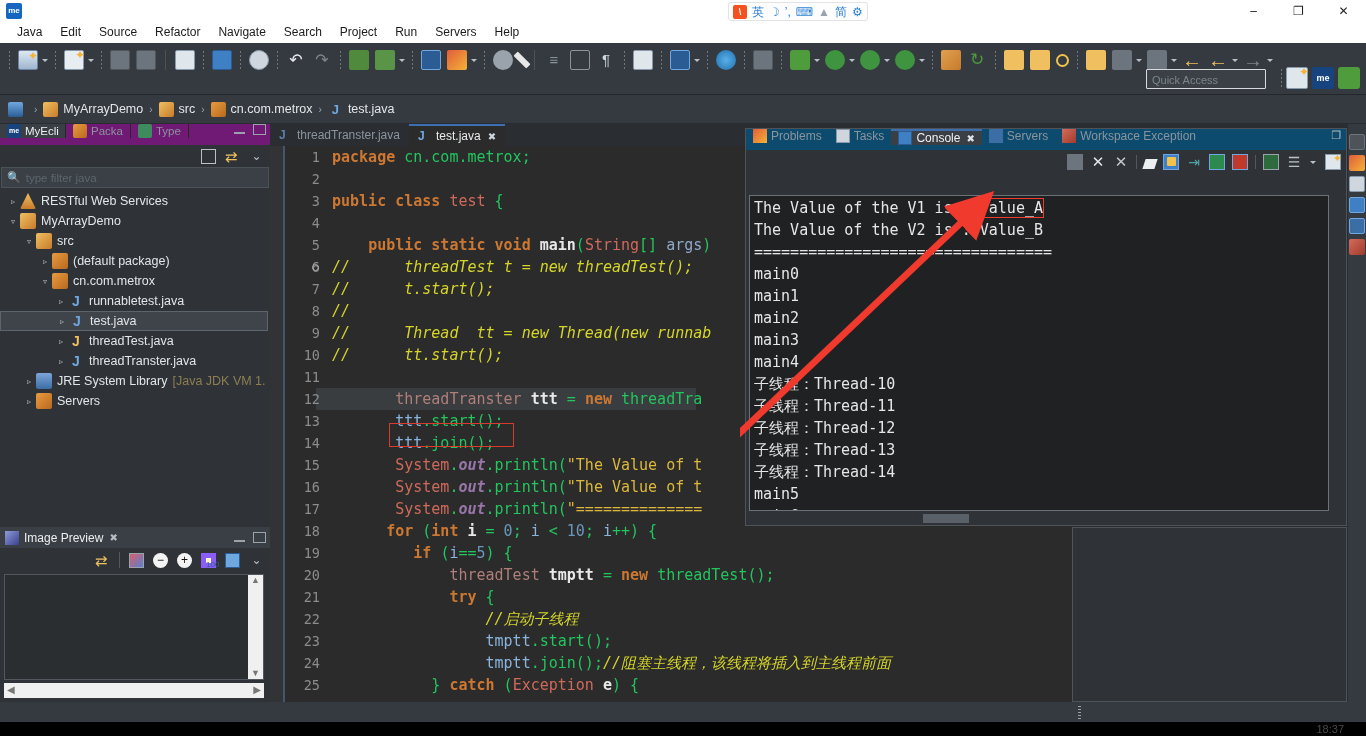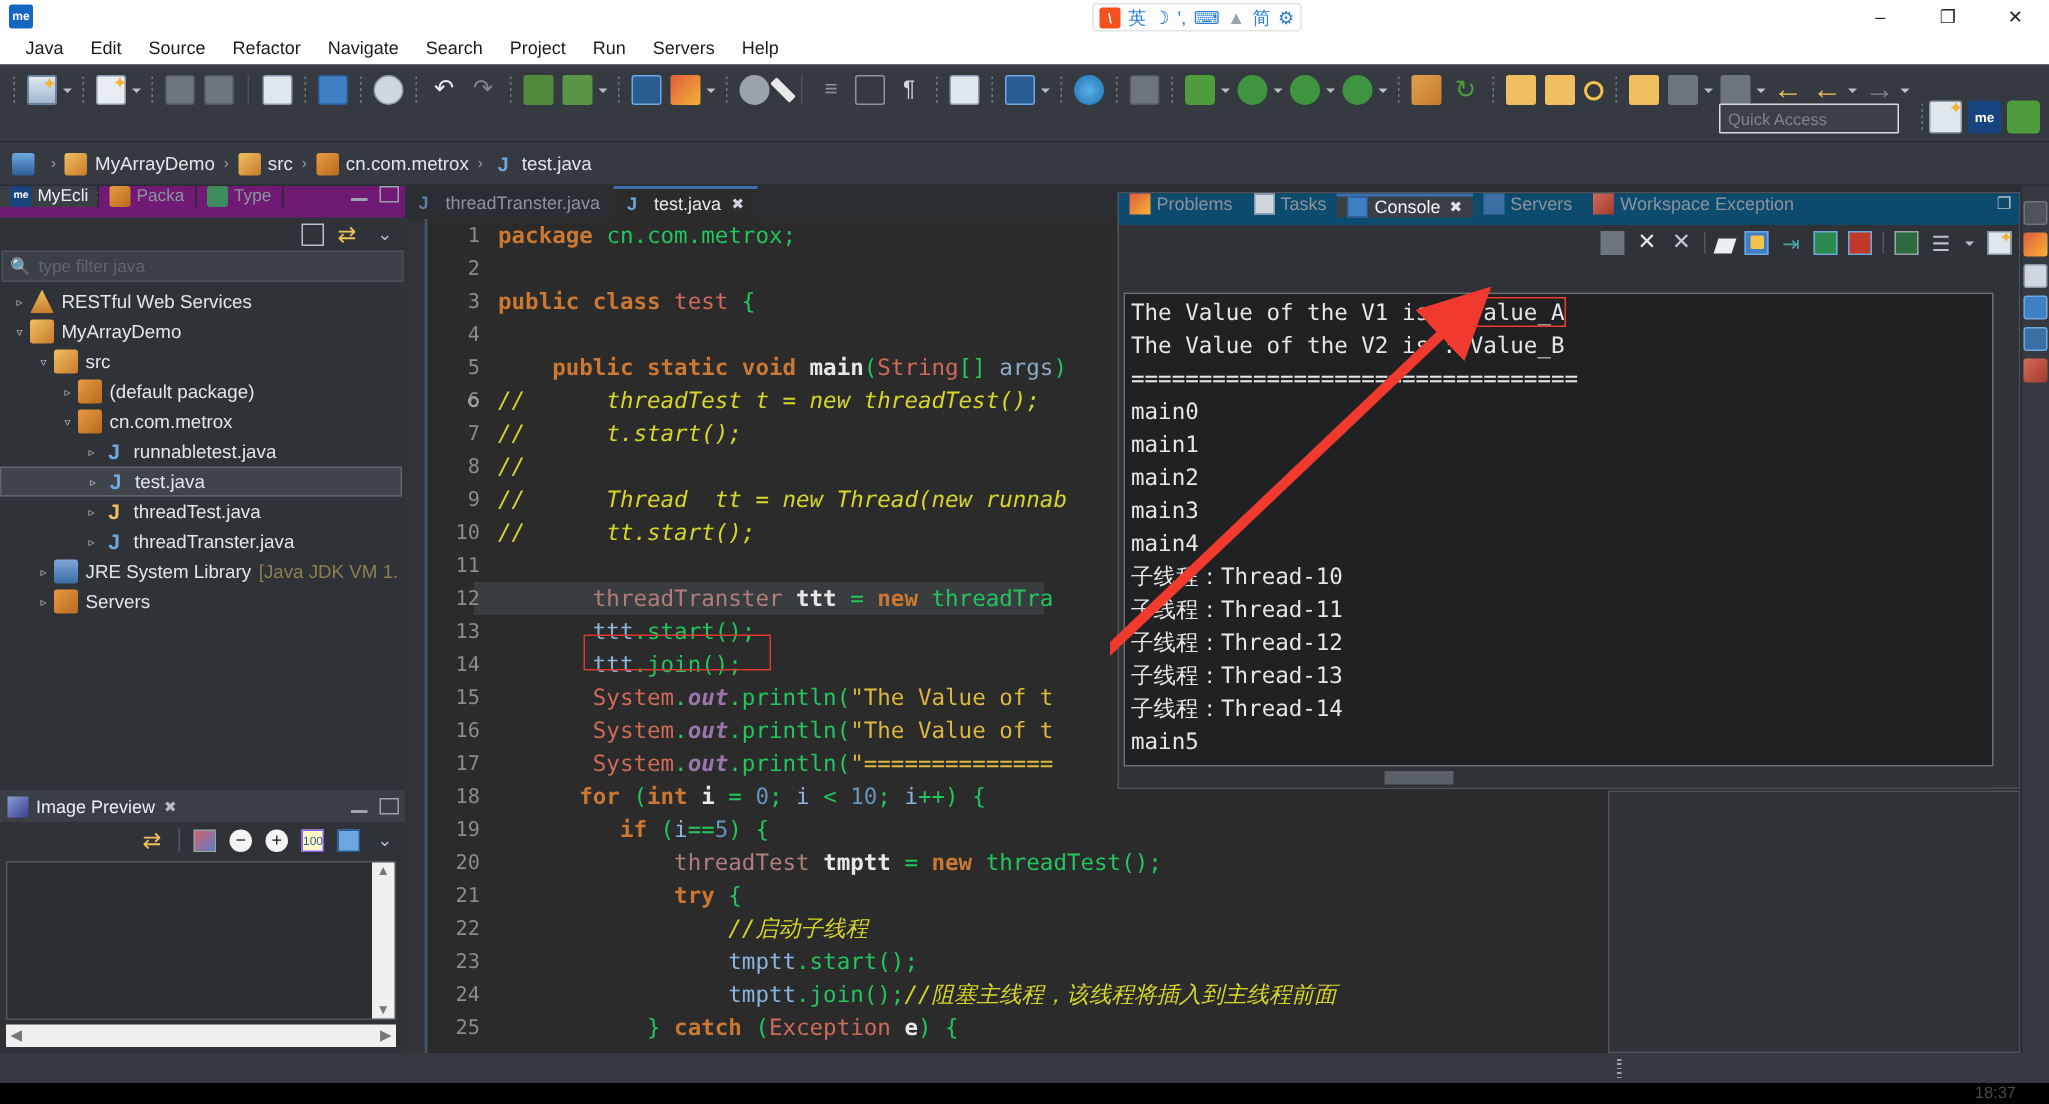--- a/index.html
+++ b/index.html
@@ -447,21 +447,21 @@
         <span class="mini-btn minz"></span>
         <span class="mini-btn"></span>
       </span>
     </div>
     <div class="panel-toolbar" style="height:24px">
       <span class="pt-ico" style="color:#f0c060;font-size:15px;line-height:15px">⇄</span>
       <span style="width:1px;height:16px;background:#52585e"></span>
       <span class="pt-ico" style="background:linear-gradient(135deg,#d8606b,#5a7fd0);border:1px solid #9aa3ab"></span>
       <span class="pt-ico" style="background:#f4f4f4;border-radius:50%;color:#111;font-size:12px;line-height:15px;text-align:center">−</span>
       <span class="pt-ico" style="background:#f4f4f4;border-radius:50%;color:#111;font-size:12px;line-height:15px;text-align:center">+</span>
-      <span class="pt-ico" style="background:#fef9c3;border:1px solid #8b5cf6;color:#2b5d94;font-size:8px;line-height:14px;">100</span>
+      <span class="pt-ico" style="background:#fef9c3;border:5px solid #8b5cf6;color:#2b5d94;font-size:8px;line-height:14px;">100</span>
       <span class="pt-ico" style="background:#6fa8e0;border:1px solid #2b5d94"></span>
       <span class="pt-ico" style="color:#b9c0c7;font-size:12px;line-height:15px;text-align:center">⌄</span>
     </div>
     <div class="img-body">
       <div class="vscroll-thin">
         <div style="text-align:center;font-size:9px;color:#777">▲</div>
         <div style="position:absolute;bottom:1px;width:100%;text-align:center;font-size:9px;color:#777">▼</div>
       </div>
     </div>
     <div class="hscroll-thin">

